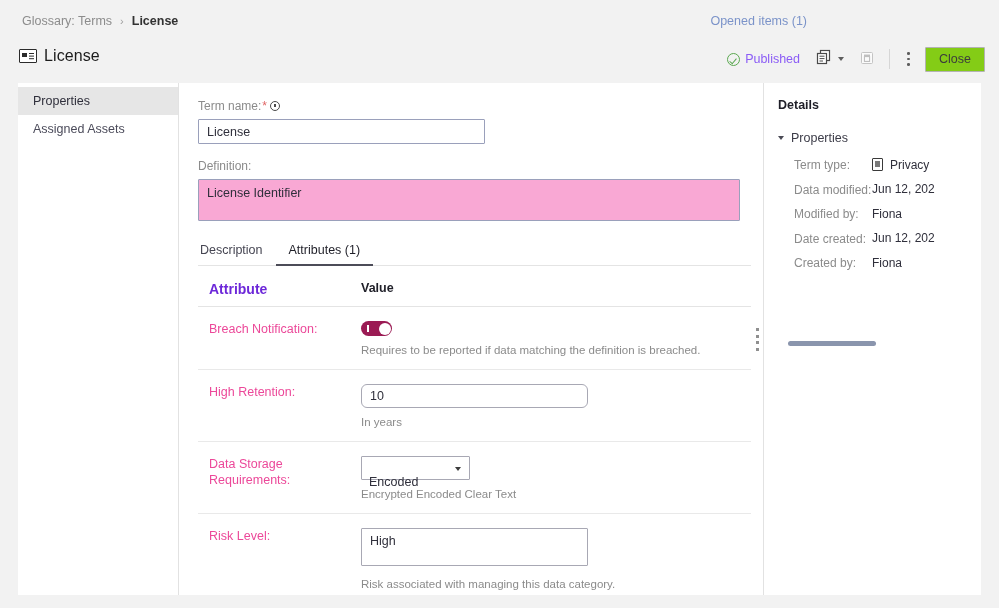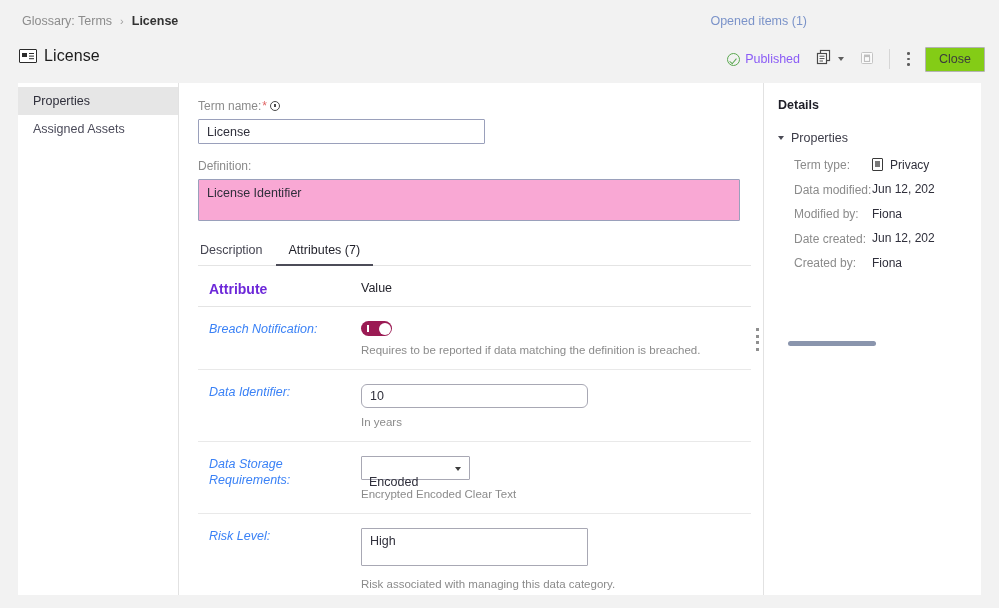--- a/index.html
+++ b/index.html
@@ -231,33 +231,32 @@
   .attr-head {
     display: flex;
     border-bottom: 1px solid #e4e4e4;
     padding: 15px 0 9px 0;
   }
   .attr-head .col-a {
     width: 163px; font-size: 14px; font-weight: bold; color: #6d28d9;
     padding-left: 11px;
   }
   .attr-head .col-v {
-    font-size: 12.5px; font-weight: normal; color: #1f1f28;
+    font-size: 12.5px; font-weight: bold; color: #1f1f28;
   }
   .attr-row {
     display: flex;
     border-bottom: 1px solid #e9e9e9;
     padding: 14px 0 12px 0;
   }
   .attr-row .col-a {
     width: 163px;
-    font-size: 12.5px; color: #3b82f6;
+    font-size: 12.5px; color: #ec4899;
     padding-left: 11px;
     line-height: 16px;
-    font-style: italic;
   }
   .attr-row .col-v { flex: 1; }
   .helper {
     font-size: 11.5px; color: #8b8b8b;
     margin-top: 7px; line-height: 14px;
   }
   .toggle {
     width: 31px; height: 15px;
     border-radius: 8px;
     background: #9b1b54;
@@ -474,21 +473,21 @@
           <span>Definition:</span>
         </div>
         <textarea class="definition-box" style="">License Identifier</textarea>
 
         
         <div class="tabs">
           <div class="tab">
             <span>Description</span>
           </div>
           <div class="tab active">
-            <span>Attributes (7)</span>
+            <span>Attributes (1)</span>
           </div>
         </div>
 
         
         <div class="attr-table">
 
           <div class="attr-head">
             <div class="col-a">Attribute</div>
             <div class="col-v">Value</div>
           </div>
@@ -498,21 +497,21 @@
             <div class="col-v">
               <span class="toggle" style="background: rgb(155, 27, 84);">
                 <span class="bar"></span>
                   <span class="knob"></span>
               </span>
               <div class="helper">Requires to be reported if data matching the definition is breached.</div>
             </div>
           </div>
 
           <div class="attr-row">
-            <div class="col-a">Data Identifier:</div>
+            <div class="col-a">High Retention:</div>
             <div class="col-v">
               <input class="val-input" type="text" value="10" style="">
               <div class="helper">In years</div>
             </div>
           </div>
 
           <div class="attr-row">
             <div class="col-a">Data Storage Requirements:</div>
             <div class="col-v">
               <div class="select-wrap">

